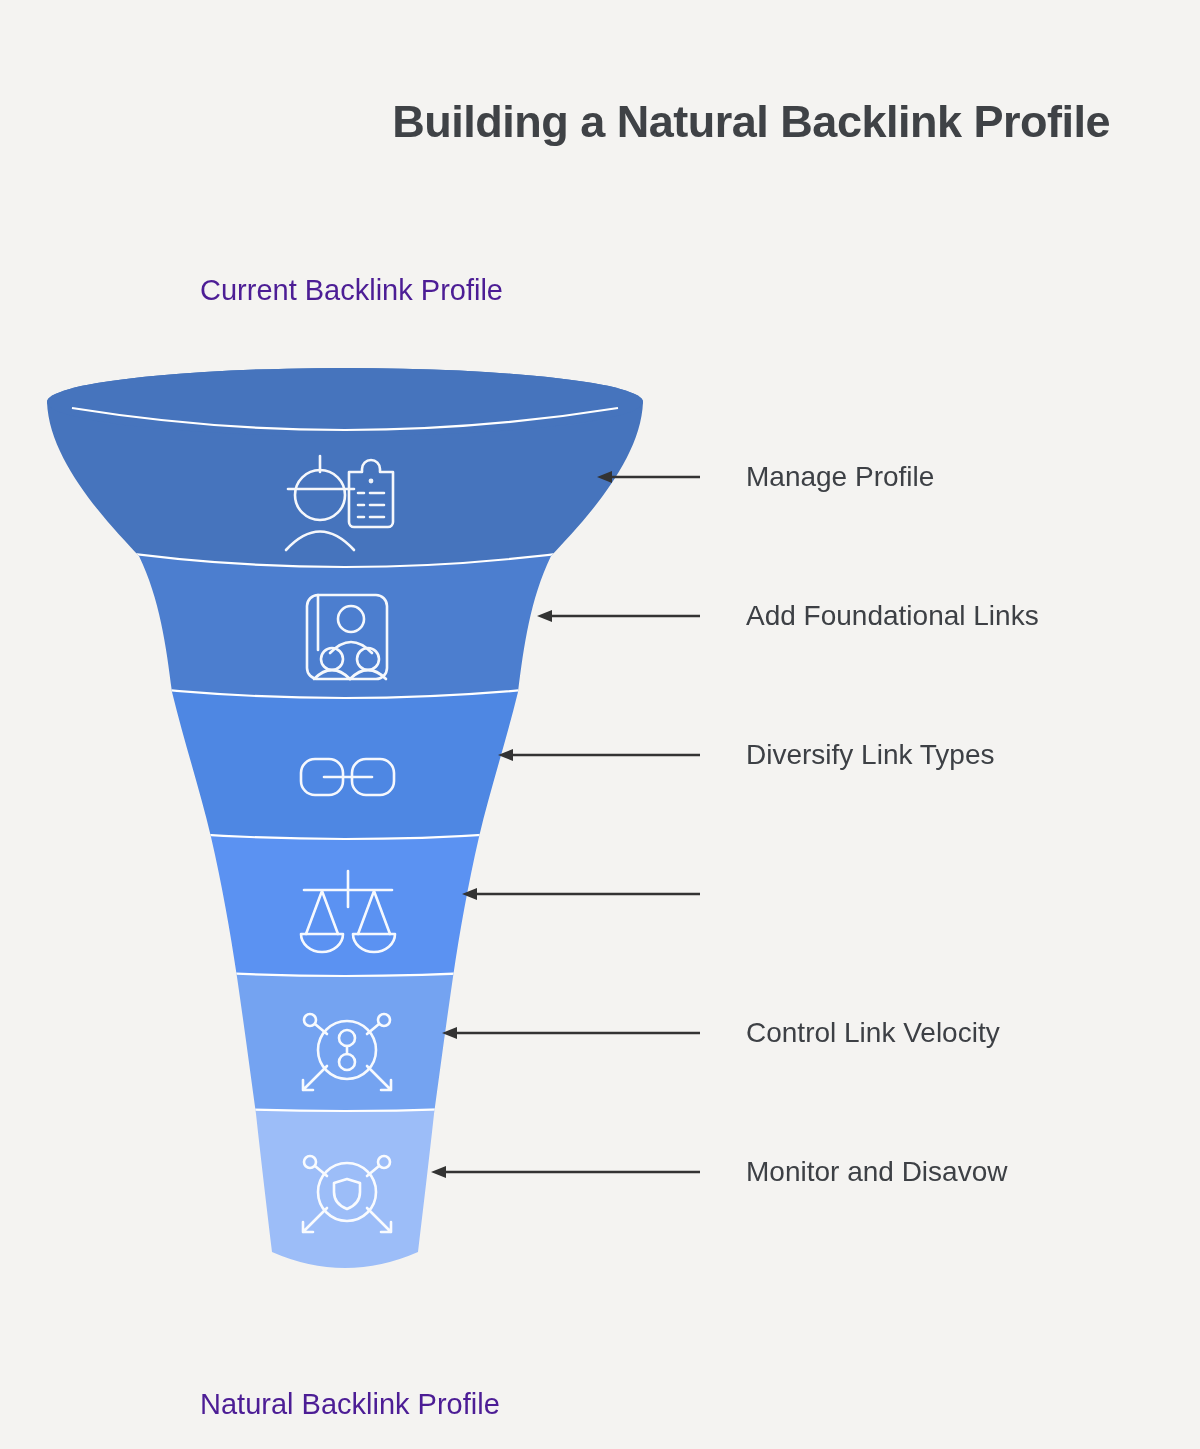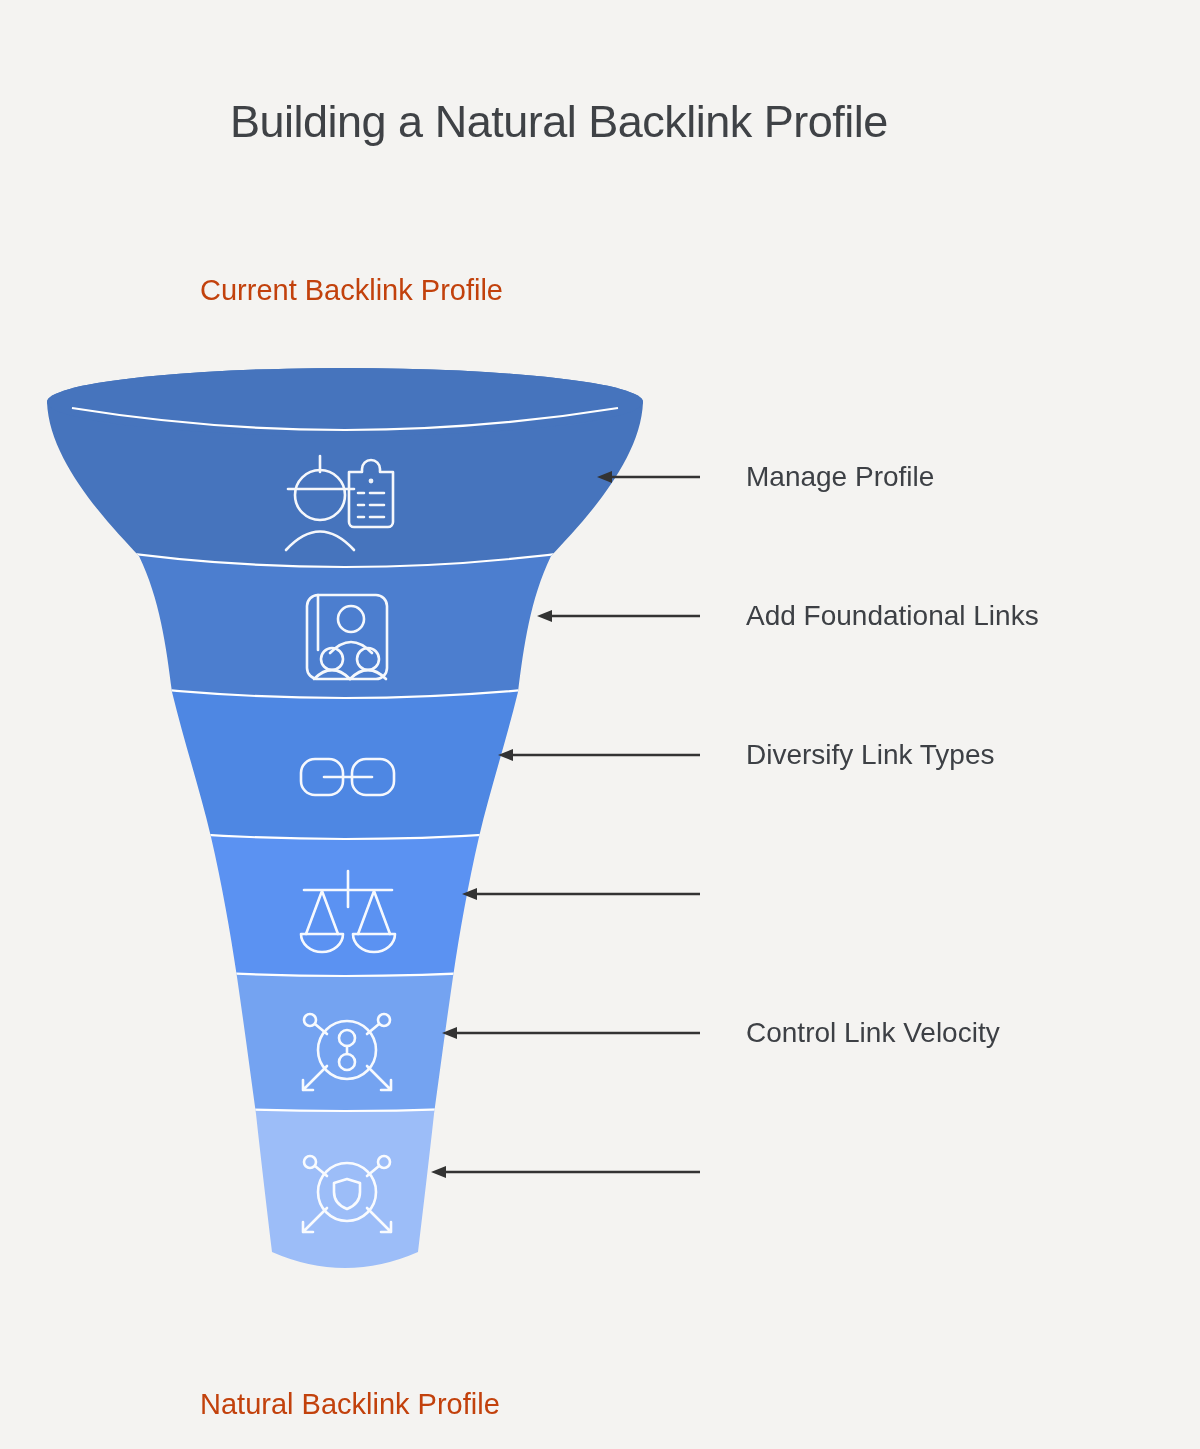--- a/index.html
+++ b/index.html
@@ -6,27 +6,27 @@
   body{
     width:1200px;height:1449px;
     background:#f4f3f1;
     font-family:"Liberation Sans", sans-serif;
     position:relative;
     overflow:hidden;
   }
   .canvas{position:absolute;inset:0;}
   .title{
     position:absolute;left:230px;top:96px;width:880px;
-    text-align:left;
-    font-size:45px;font-weight:normal;letter-spacing:-0.5px;
+    text-align:right;
+    font-size:45px;font-weight:bold;letter-spacing:-0.5px;
     color:#3f4246;
   }
   .edge-label{
     position:absolute;left:200px;
-    font-size:29px;color:#c2410c;text-align:center;
+    font-size:29px;color:#4c1d95;text-align:center;
   }
   .edge-label.top{top:274px;}
   .edge-label.bottom{top:1388px;}
   .stage-label{
     position:absolute;left:746px;
     font-size:28px;color:#3d4045;line-height:32px;
     white-space:nowrap;
   }
   svg{position:absolute;left:0;top:0;}
   .sep{stroke:#ffffff;stroke-width:2.2;fill:none;}
@@ -168,14 +168,15 @@
     <g>
       <line class="arrow-line" x1="443" y1="1172" x2="700" y2="1172"></line>
       <path class="arrow-head" d="M 431 1172 L 446 1166 L 446 1178 Z"></path>
     </g>
   </svg>
 
   <div class="stage-label" style="top:461px">Manage Profile</div>
   <div class="stage-label" style="top:600px">Add Foundational Links</div>
   <div class="stage-label" style="top:739px">Diversify Link Types</div>
   <div class="stage-label" style="top:1017px">Control Link Velocity</div>
+  <div class="stage-label" style="top:1156px">Monitor and Disavow</div>
 
 </div>
 
 </body></html>

